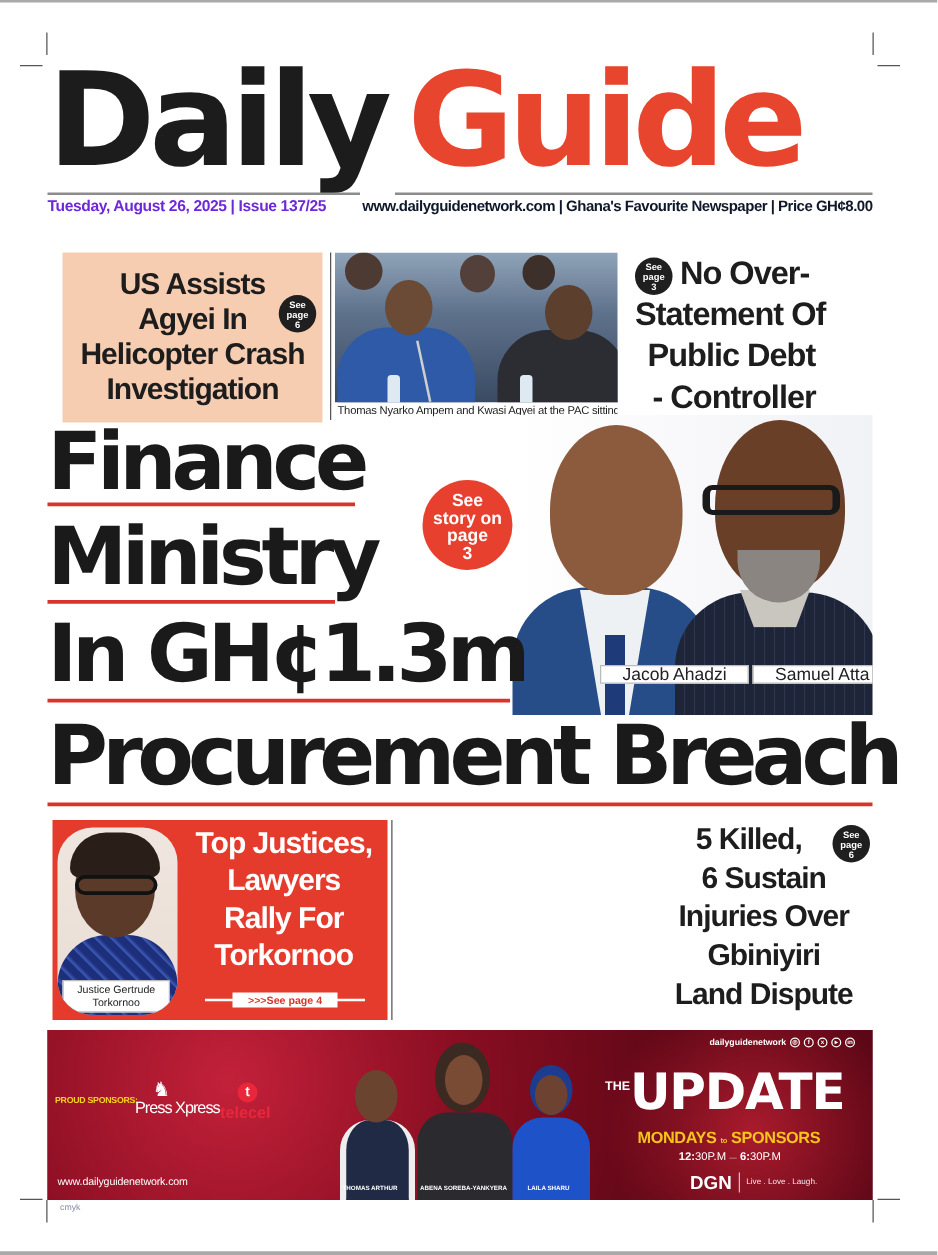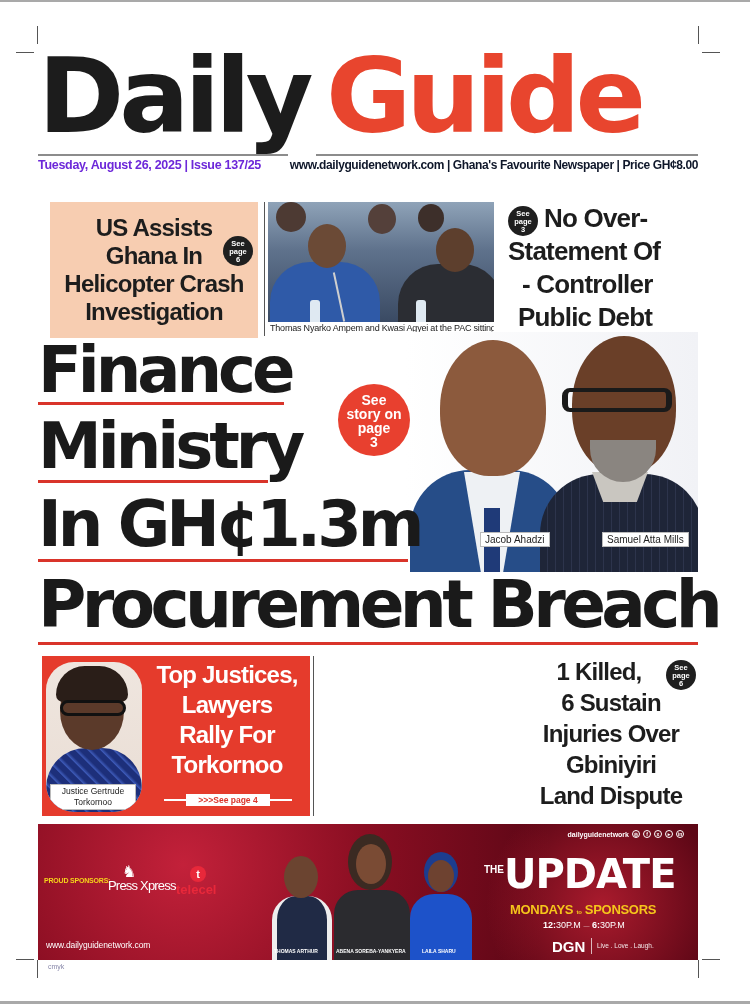--- a/index.html
+++ b/index.html
@@ -60,21 +60,21 @@
   .lead-photo { position: absolute; left: 368px; top: 0; width: 292px; height: 240px; overflow: hidden; background: linear-gradient(90deg, #ffffff 0%, #f1f2f6 100%); }
   .lead-photo .head1 { position: absolute; left: 34px; top: 8px; width: 106px; height: 136px; border-radius: 50% 50% 46% 46%; background: #8c5a3d; }
   .lead-photo .body1 { position: absolute; left: 4px; top: 138px; width: 160px; height: 110px; border-radius: 60px 60px 0 0; background: #264d88; }
   .lead-photo .shirt1 { position: absolute; left: 58px; top: 140px; width: 56px; height: 100px; background: #eef1f4; clip-path: polygon(0 0, 100% 0, 70% 100%, 30% 100%); }
   .lead-photo .tie1 { position: absolute; left: 78px; top: 176px; width: 16px; height: 64px; background: #1f3a78; }
   .lead-photo .head2 { position: absolute; left: 166px; top: 4px; width: 104px; height: 138px; border-radius: 50% 50% 46% 46%; background: #6a3f28; }
   .lead-photo .glasses { position: absolute; left: 156px; top: 56px; width: 110px; height: 24px; border: 4px solid #1a1a1a; border-radius: 8px; border-left-width: 6px; border-right-width: 6px; }
   .lead-photo .beard { position: absolute; left: 184px; top: 108px; width: 66px; height: 42px; border-radius: 0 0 40px 40px; background: #8a8580; }
   .lead-photo .body2 { position: absolute; left: 134px; top: 142px; width: 164px; height: 110px; border-radius: 60px 60px 0 0; background: repeating-linear-gradient(90deg, #1e2538 0px, #1e2538 7px, #3b4360 8px); }
   .lead-photo .collar2 { position: absolute; left: 186px; top: 140px; width: 56px; height: 30px; background: #c9c6c0; clip-path: polygon(0 0, 100% 0, 80% 100%, 20% 100%); }
-  .photo-label { position: absolute; background: #ffffff; border: 1px solid #bbb; font-size: 10px; line-height: 13px; padding: 0 4px; color: #222; white-space: nowrap; }
+  .photo-label { position: absolute; background: #ffffff; border: 1px solid #bbb; font-size: 14px; line-height: 13px; padding: 0 17px; color: #222; white-space: nowrap; }
 
   
   .bottom-row { position: absolute; left: 0; top: 604px; width: 660px; height: 162px; }
   .panel-justice { position: absolute; left: 4px; top: 0; width: 268px; height: 160px; background: #e53b2c; }
   .justice-photo { position: absolute; left: 4px; top: 6px; width: 96px; height: 150px; background: linear-gradient(180deg, #efe6df 0%, #e9ddd4 100%); overflow: hidden; border-radius: 28px; }
   .justice-photo .head { position: absolute; left: 14px; top: 10px; width: 64px; height: 78px; border-radius: 50%; background: #5b3a2a; }
   .justice-photo .hair { position: absolute; left: 10px; top: 4px; width: 72px; height: 36px; border-radius: 40px 40px 10px 10px; background: #2a1e18; }
   .justice-photo .glasses { position: absolute; left: 14px; top: 38px; width: 66px; height: 16px; border: 3px solid #111; border-radius: 8px; }
   .justice-photo .body { position: absolute; left: 0; top: 86px; width: 96px; height: 70px; border-radius: 40px 40px 0 0; background: repeating-linear-gradient(45deg, #1d2f7a 0px, #1d2f7a 5px, #3d5ab8 6px, #1d2f7a 9px); }
   .justice-photo .photo-label { left: 4px; top: 122px; width: 86px; text-align: center; white-space: normal; font-size: 8.5px; line-height: 11px; padding: 1px 2px; }
@@ -141,21 +141,21 @@
     <div class="mast-line-l"></div>
     <div class="mast-line-r"></div>
     <div class="dateline">Tuesday, August 26, 2025 | Issue 137/25</div>
     <div class="infoline">www.dailyguidenetwork.com  | Ghana's Favourite Newspaper | Price GH¢8.00</div>
   </div>
 
   <div class="top-strip">
     <div class="panel-us">
       <div class="hl">
         <div>US Assists</div>
-        <div>Ghana In</div>
+        <div>Agyei In</div>
         <div>Helicopter Crash</div>
         <div>Investigation</div>
       </div>
       <div class="badge-dark">
         <div>See</div>
         <div>page</div>
         <div>6</div>
       </div>
     </div>
 
@@ -174,22 +174,22 @@
         <div class="bottle1"></div>
         <div class="bottle2"></div>
       </div>
       <div class="pac-caption">Thomas Nyarko Ampem and Kwasi Agyei at the PAC sitting</div>
     </div>
 
     <div class="panel-debt">
       <div class="hl">
         <span style="padding-left:36px;">No Over-</span>
         <span>Statement Of</span>
+        <span style="padding-left:10px;">Public Debt</span>
         <span style="padding-left:14px;">- Controller</span>
-        <span style="padding-left:10px;">Public Debt</span>
       </div>
       <div class="badge-dark">
         <div>See</div>
         <div>page</div>
         <div>3</div>
       </div>
     </div>
   </div>
 
   <div class="lead">
@@ -243,21 +243,21 @@
         <div class="bar"></div>
         <div class="pill">&gt;&gt;&gt;See page 4</div>
       </div>
     </div>
 
     <div class="vdiv" style="left:275px; top:0; height:160px;"></div>
 
 
     <div class="panel-killed">
       <div class="hl">
-        <div style="padding-right:24px;">1 Killed,</div>
+        <div style="padding-right:24px;">5 Killed,</div>
         <div>6 Sustain</div>
         <div>Injuries Over</div>
         <div>Gbiniyiri</div>
         <div>Land Dispute</div>
       </div>
       <div class="badge-dark">
         <div>See</div>
         <div>page</div>
         <div>6</div>
       </div>

